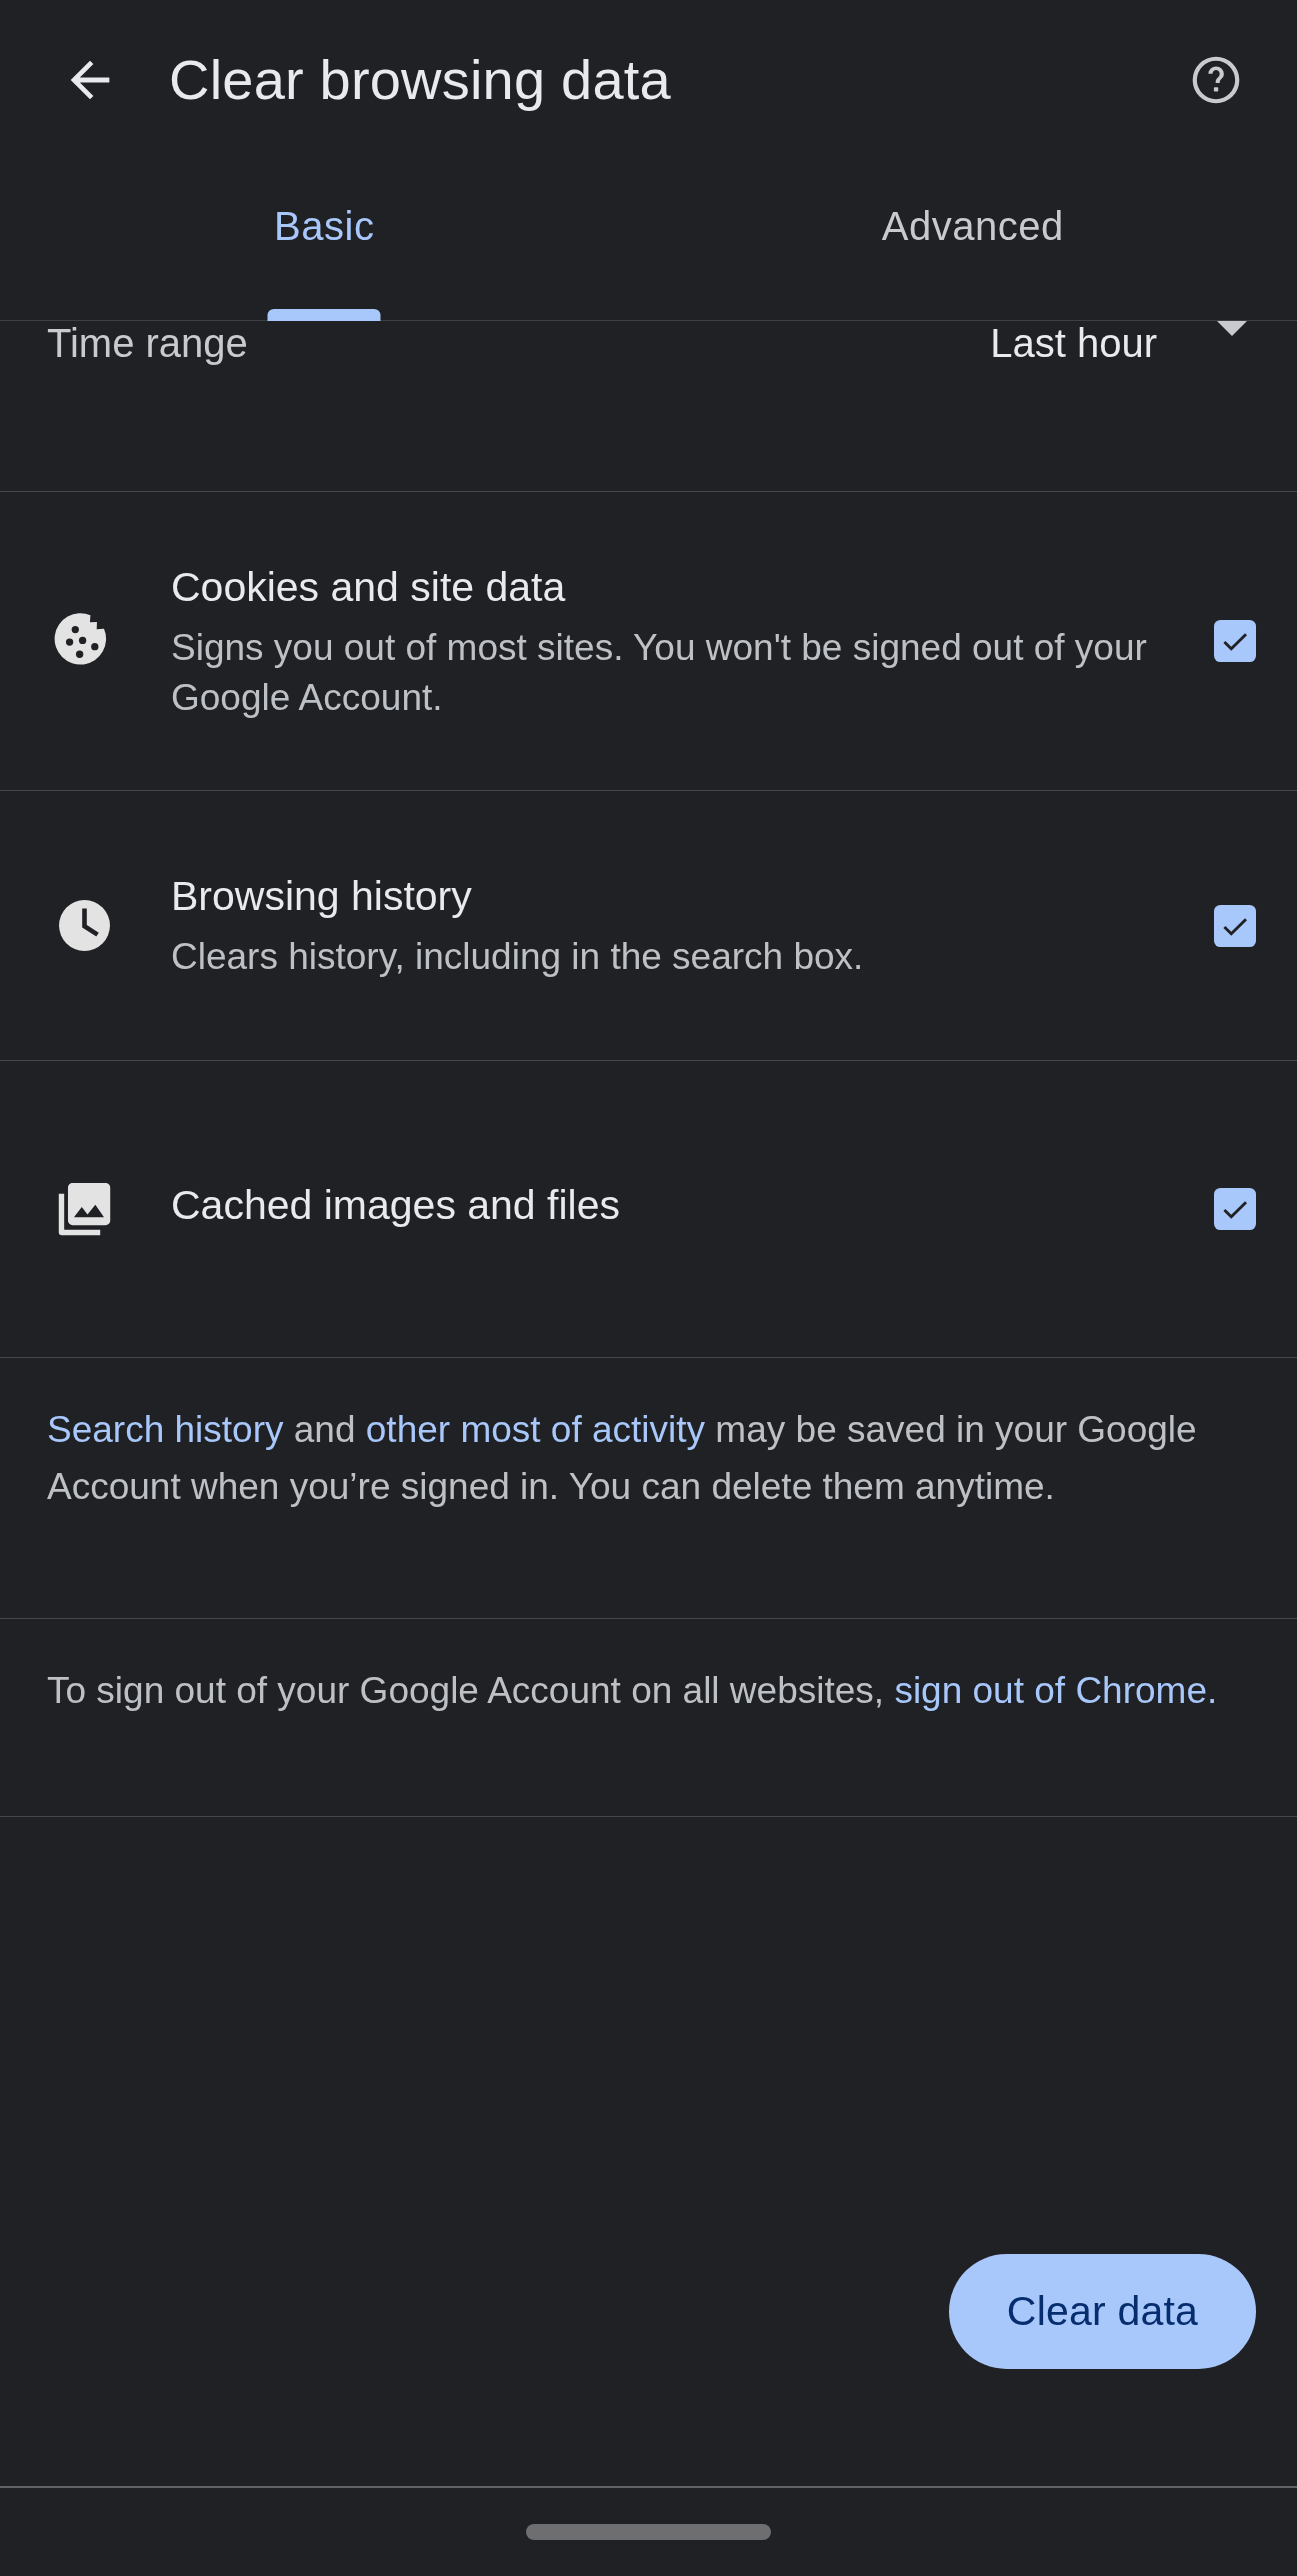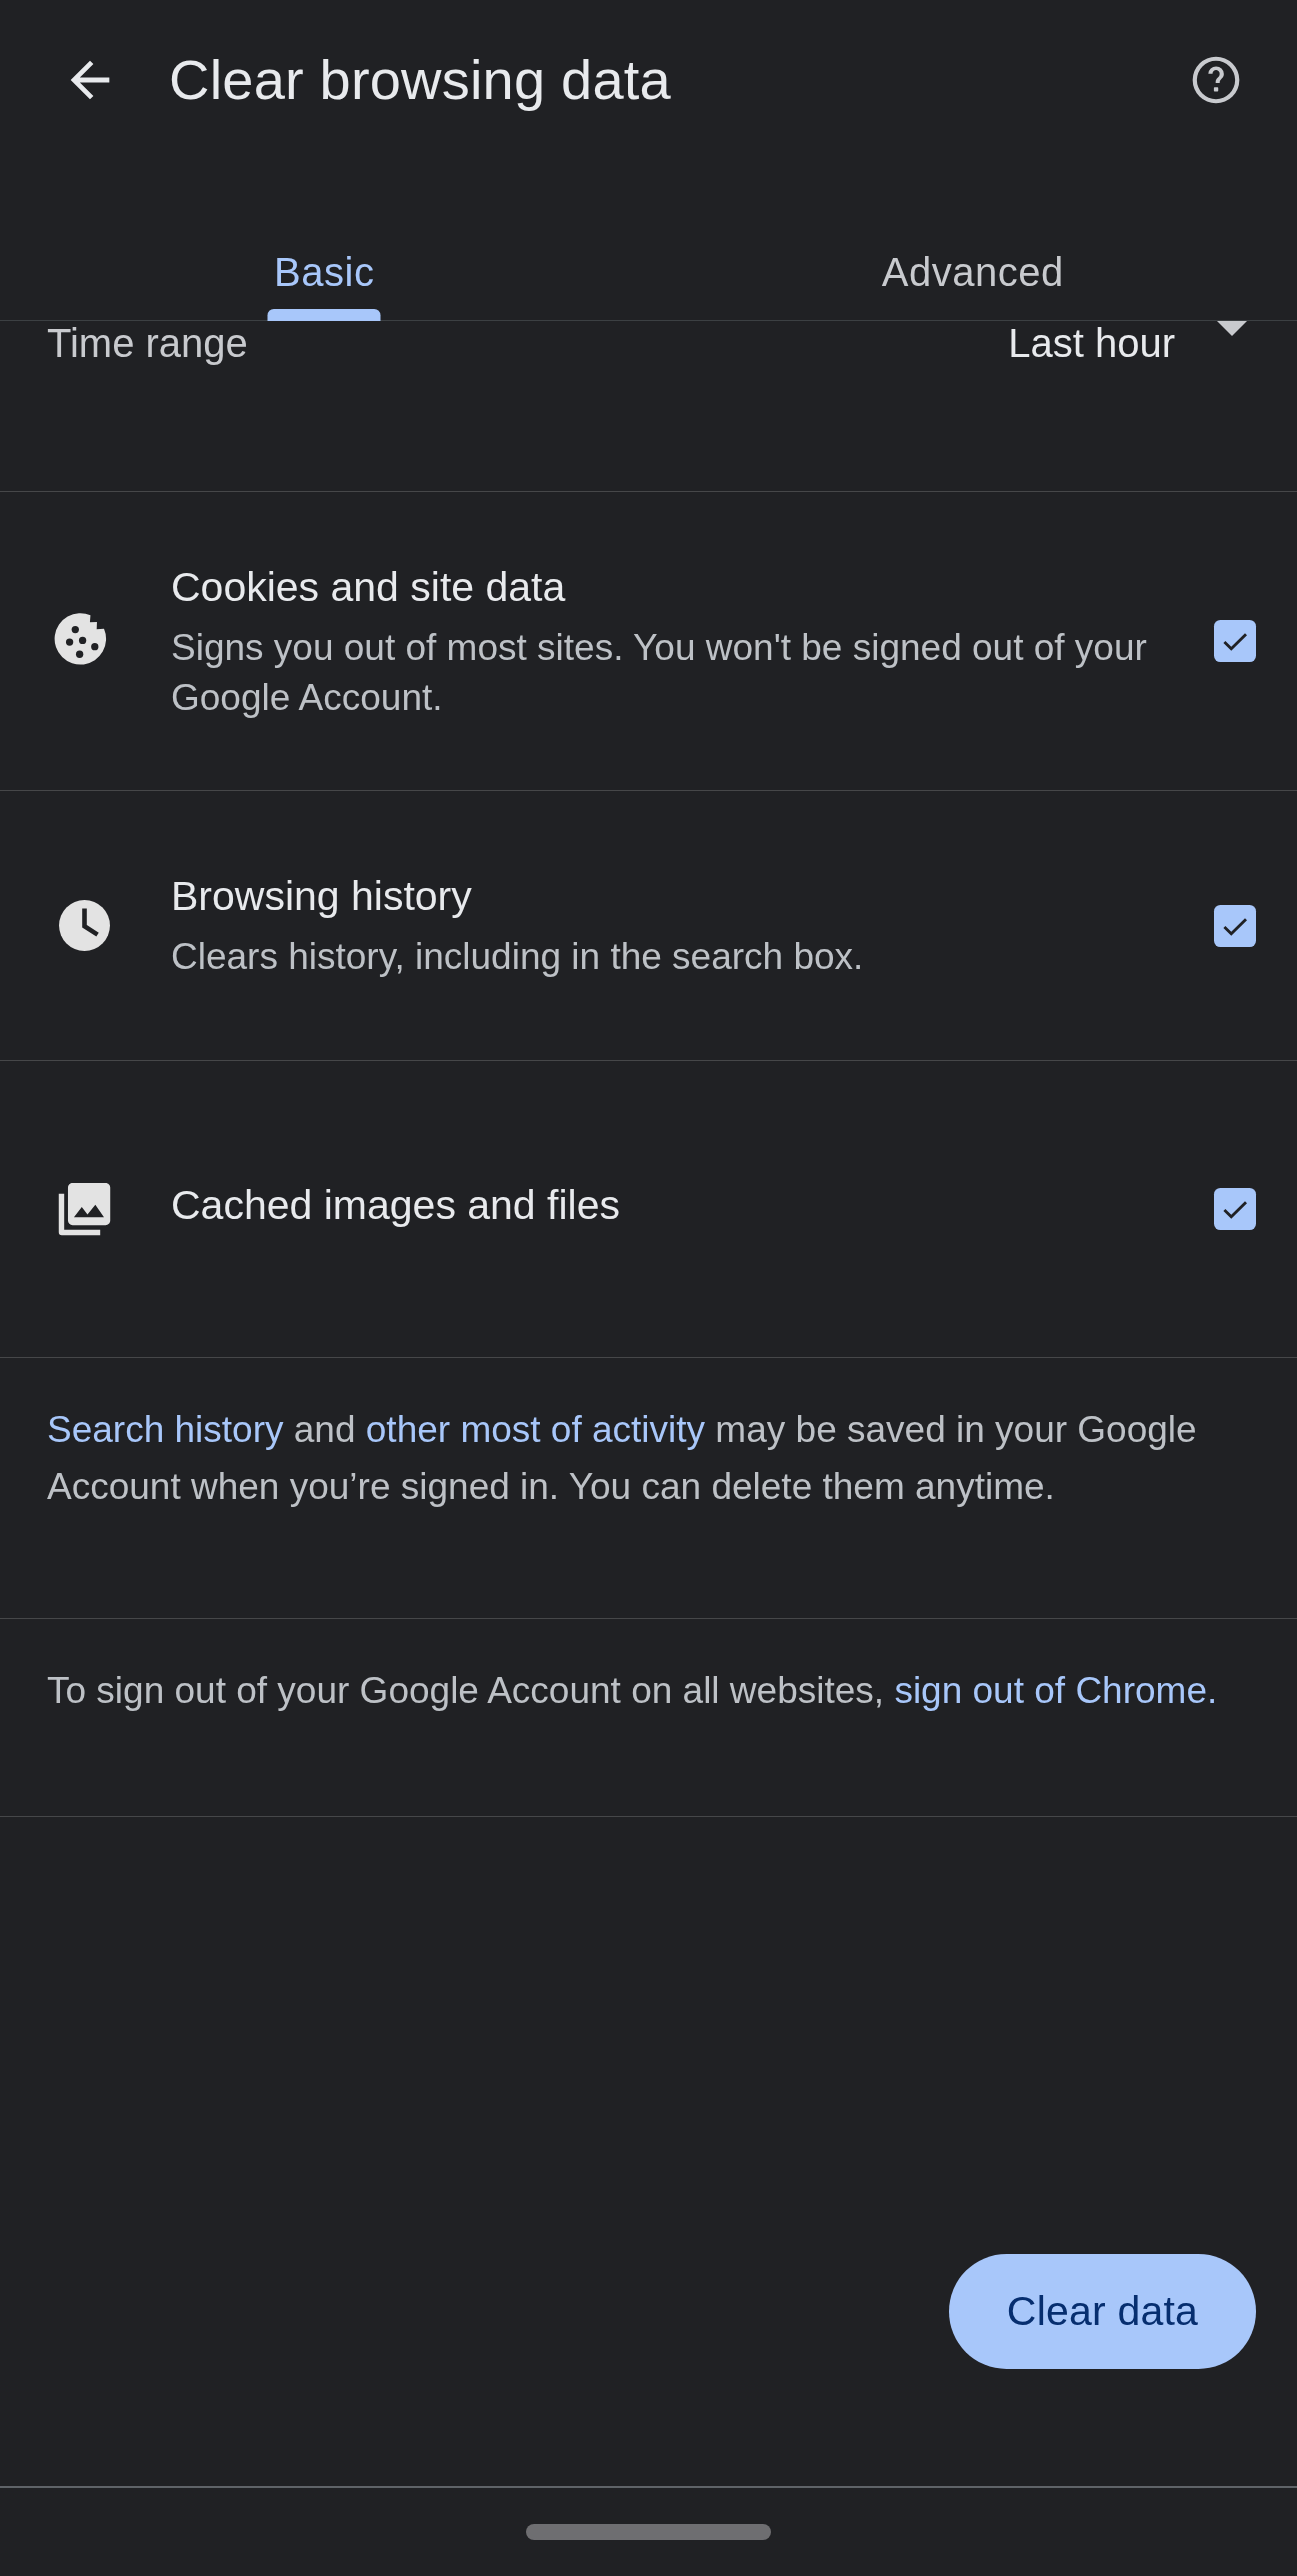--- a/index.html
+++ b/index.html
@@ -80,21 +80,20 @@
     display: flex;
     align-items: flex-start;
     justify-content: center;
     padding-top: 45px;
     box-sizing: border-box;
     cursor: pointer;
   }
   .tab-label {
     font-size: 40px;
     letter-spacing: 0.5px;
-    margin-top: 46px;
   }
   .tab.active .tab-label { color: #a8c7fa; }
   .tab.inactive .tab-label { color: #c8cace; }
   .tab-indicator {
     position: absolute;
     bottom: 0;
     left: 50%;
     transform: translateX(-50%);
     width: 113px;
     height: 11.7px;
@@ -114,21 +113,21 @@
     cursor: pointer;
   }
   .timerange-label {
     color: #c8cace;
     font-size: 40px;
     flex: 1 1 auto;
   }
   .timerange-value {
     color: #e8eaed;
     font-size: 40px;
-    margin-right: 42px;
+    margin-right: 60px;
   }
   .caret {
     width: 0; height: 0;
     border-left: 15.3px solid transparent;
     border-right: 15.3px solid transparent;
     border-top: 15.3px solid #c8cace;
     margin-right: 9px;
   }
 
   

